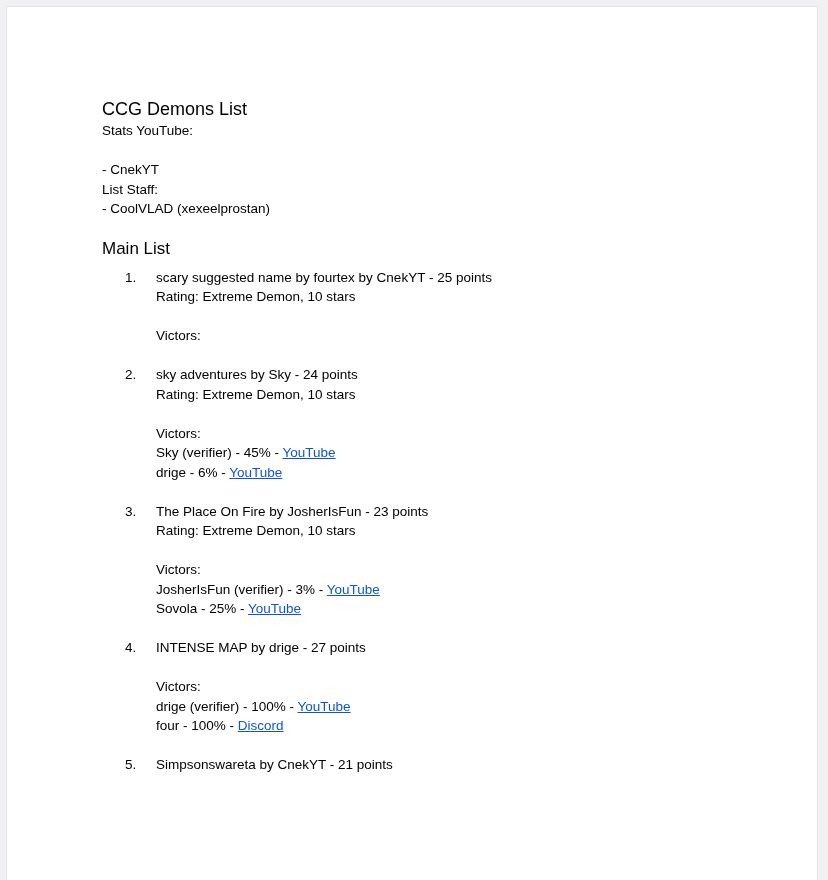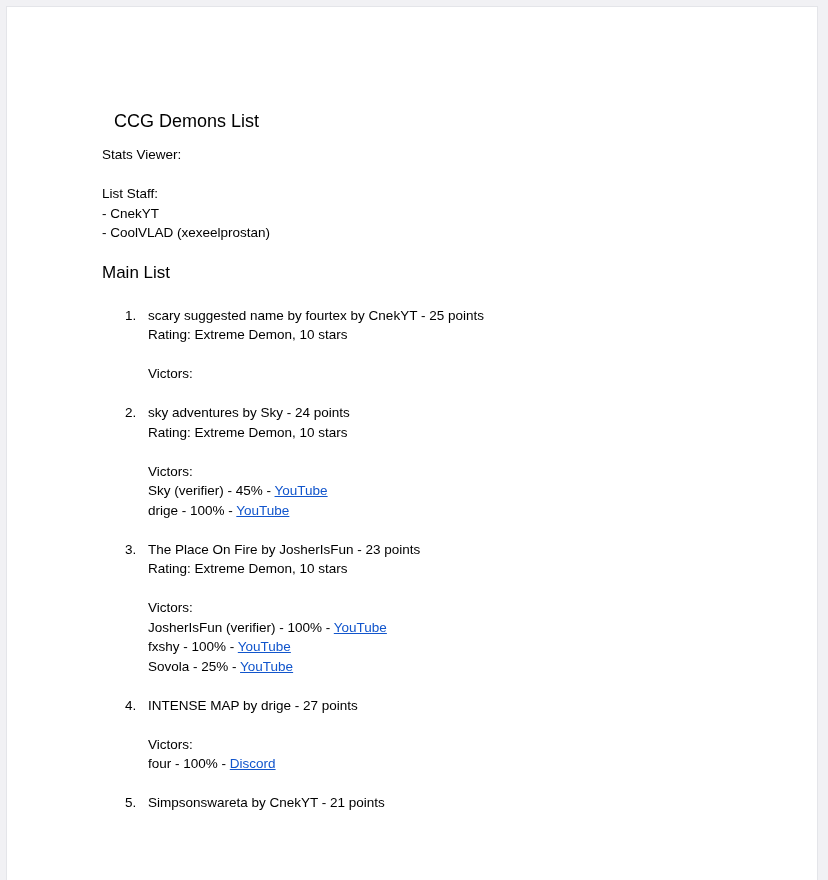--- a/index.html
+++ b/index.html
@@ -28,27 +28,27 @@
   .content {
     padding: 91px 0 0 95px;
     width: 624px;
     font-size: 13.5px;
     line-height: 19.5px;
   }
   .doc-title {
     font-size: 18px;
     line-height: 23px;
     font-weight: 400;
-    margin: 12px;
+    margin: 0;
   }
   .section-heading {
     font-size: 17px;
     line-height: 23px;
     font-weight: 400;
-    margin: 18px 0 22px 0;
+    margin: 18px 0 8px 0;
   }
   .line {
     min-height: 19.5px;
     line-height: 19.5px;
   }
   .blank {
     height: 19.5px;
   }
   a.doclink {
     color: #1155cc;
@@ -69,39 +69,40 @@
     align-items: flex-start;
   }
   .item-num {
     flex: none;
     width: 23px;
     padding-left: 23px;
   }
   .item-body {
     flex: 1;
     min-width: 0;
+    margin-left: 8px;
   }
 </style>
 </head>
 <body>
 
 <div class="page">
   <div class="content">
 
     <h1 class="doc-title">CCG Demons List</h1>
 
     <div>
-      <div class="line">Stats Viewer:</div>
+      <div class="line">Stats YouTube:</div>
     </div>
 
     <div class="blank"></div>
 
     <div>
+      <div class="line">- CnekYT</div>
       <div class="line">List Staff:</div>
-      <div class="line">- CnekYT</div>
       <div class="line">- CoolVLAD (xexeelprostan)</div>
     </div>
 
     <h2 class="section-heading">Main List</h2>
 
     <ol class="main-list">
   <li class="demon-item">
     <div class="item-num line">1.</div>
     <div class="item-body">
       <div class="line">scary suggested name by fourtex by CnekYT - 25 points</div>
@@ -117,53 +118,53 @@
   <li class="demon-item">
     <div class="item-num line">2.</div>
     <div class="item-body">
       <div class="line">sky adventures by Sky - 24 points</div>
       <div class="line">Rating: Extreme Demon, 10 stars</div>
       <div>
         <div class="blank"></div>
         <div class="line">Victors:</div>
         <div>
                 <div class="line"><span>Sky (verifier) - 45% - </span><a class="doclink">YouTube</a></div>
-                <div class="line"><span>drige - 100% - </span><a class="doclink">YouTube</a></div>
+                <div class="line"><span>drige - 6% - </span><a class="doclink">YouTube</a></div>
               </div>
         <div class="blank"></div>
       </div>
     </div>
   </li>
 
   <li class="demon-item">
     <div class="item-num line">3.</div>
     <div class="item-body">
       <div class="line">The Place On Fire by JosherIsFun - 23 points</div>
       <div class="line">Rating: Extreme Demon, 10 stars</div>
       <div>
         <div class="blank"></div>
         <div class="line">Victors:</div>
         <div>
-                <div class="line"><span>JosherIsFun (verifier) - 100% - </span><a class="doclink">YouTube</a></div>
-                <div class="line"><span>fxshy - 100% - </span><a class="doclink">YouTube</a></div>
+                <div class="line"><span>JosherIsFun (verifier) - 3% - </span><a class="doclink">YouTube</a></div>
                 <div class="line"><span>Sovola - 25% - </span><a class="doclink">YouTube</a></div>
               </div>
         <div class="blank"></div>
       </div>
     </div>
   </li>
 
   <li class="demon-item">
     <div class="item-num line">4.</div>
     <div class="item-body">
       <div class="line">INTENSE MAP by drige - 27 points</div>
       <div>
         <div class="blank"></div>
         <div class="line">Victors:</div>
         <div>
+                <div class="line"><span>drige (verifier) - 100% - </span><a class="doclink">YouTube</a></div>
                 <div class="line"><span>four - 100% - </span><a class="doclink">Discord</a></div>
               </div>
         <div class="blank"></div>
       </div>
     </div>
   </li>
 
   <li class="demon-item">
     <div class="item-num line">5.</div>
     <div class="item-body">

